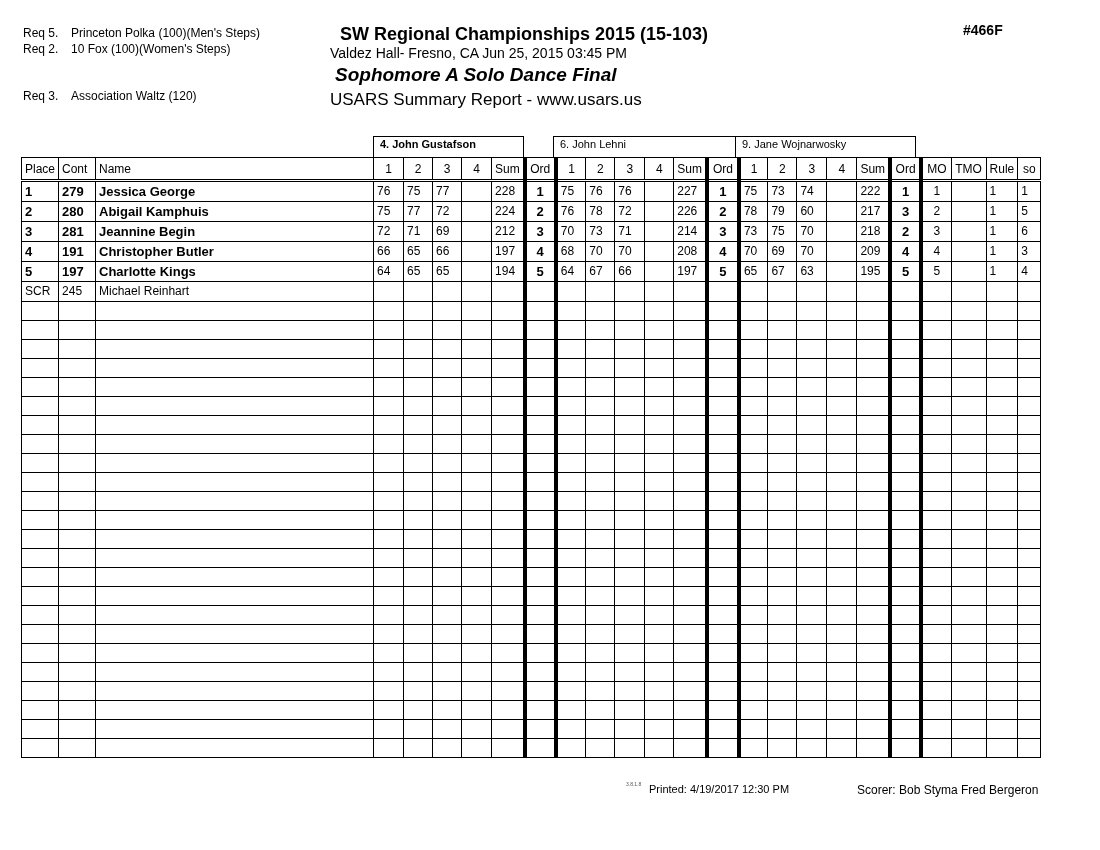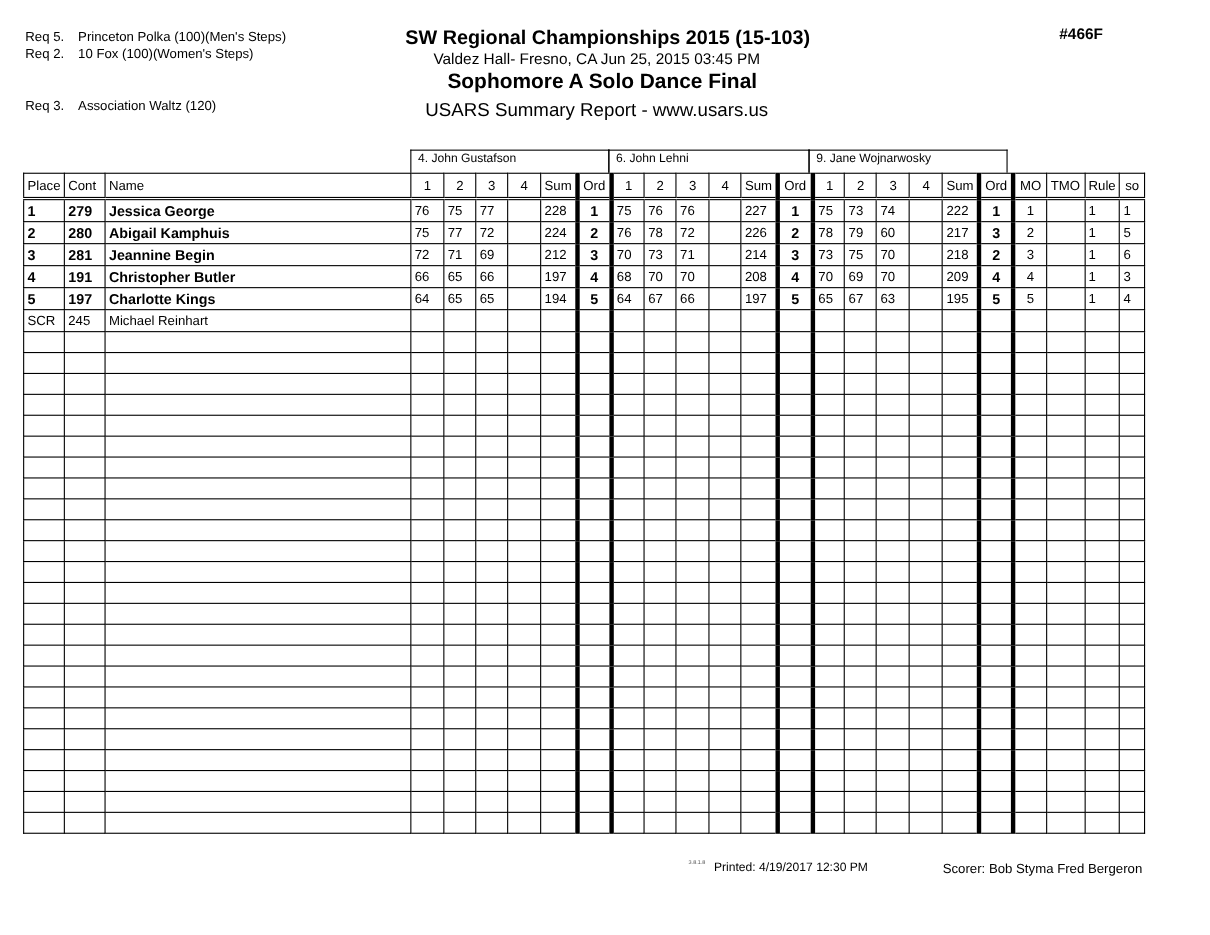--- a/index.html
+++ b/index.html
@@ -1,23 +1,23 @@
 <!DOCTYPE html>
 <html><head>
 <meta charset="utf-8">
 <style>
   html,body{margin:0;padding:0;background:#fff;}
   body{width:1100px;height:850px;position:relative;overflow:hidden;font-family:"Liberation Sans",sans-serif;color:#000;}
   .abs{position:absolute;}
   .req{left:23px;font-size:12px;line-height:14px;}
   .req span{display:inline-block;}
-  .title{left:340px;width:425px;text-align:center;}
+  .title{left:340px;width:425px;}
   #t1{top:24px;font-size:18px;font-weight:bold;}
   #t2{top:45px;font-size:14px;left:330px;}
-  #t3{top:64px;font-size:19px;font-weight:bold;left:335px;}
+  #t3{top:64px;font-size:19px;font-weight:bold;left:335px;font-style:italic;}
   #t4{top:90px;font-size:17px;left:330px;}
   #sheet{top:22px;left:963px;font-size:14px;font-weight:bold;}
   .judge{position:absolute;top:136px;height:21px;border:1px solid #000;border-bottom:none;font-size:11px;line-height:14px;padding-left:6px;box-sizing:border-box;}
   table.grid{position:absolute;left:21px;top:157px;border-collapse:collapse;table-layout:fixed;}
   table.grid td{border:1px solid #000;height:19px;padding:0 3px;font-size:12px;line-height:19px;white-space:nowrap;overflow:hidden;box-sizing:border-box;}
   table.grid tr.hdr td{height:21px;border-bottom:3px double #000;padding-top:2px;}
   .c{text-align:center;}
   .r{margin-top:12px;}
   .b{font-weight:bold;font-size:13px !important;}
   .thickR{border-right:4px solid #000 !important;}
@@ -37,21 +37,21 @@
 <div class="abs req" style="top:57px;margin-top:32px;">
   <span style="width:48px;">Req  3.</span><span>Association Waltz (120)</span>
 </div>
 
 <div id="t1" class="abs title">SW Regional Championships 2015 (15-103)</div>
 <div id="t2" class="abs title">Valdez Hall- Fresno, CA  Jun 25, 2015  03:45 PM</div>
 <div id="t3" class="abs title">Sophomore A Solo Dance Final</div>
 <div id="t4" class="abs title">USARS Summary Report - www.usars.us</div>
 <div id="sheet" class="abs">#466F</div>
 
-<div class="judge" style="left:373px;width:181px;">4.  John Gustafson</div>
+<div class="judge" style="left:373px;width:151px;font-weight:bold;">4.  John Gustafson</div>
 <div class="judge" style="left:553px;width:183px;">6.  John Lehni</div>
 <div class="judge" style="left:735px;width:181px;">9.  Jane Wojnarwosky</div>
 
 <table class="grid">
   <colgroup>
     <col style="width:37px">
       <col style="width:37px">
       <col style="width:278px">
     <col style="width:30px">
       <col style="width:29px">

